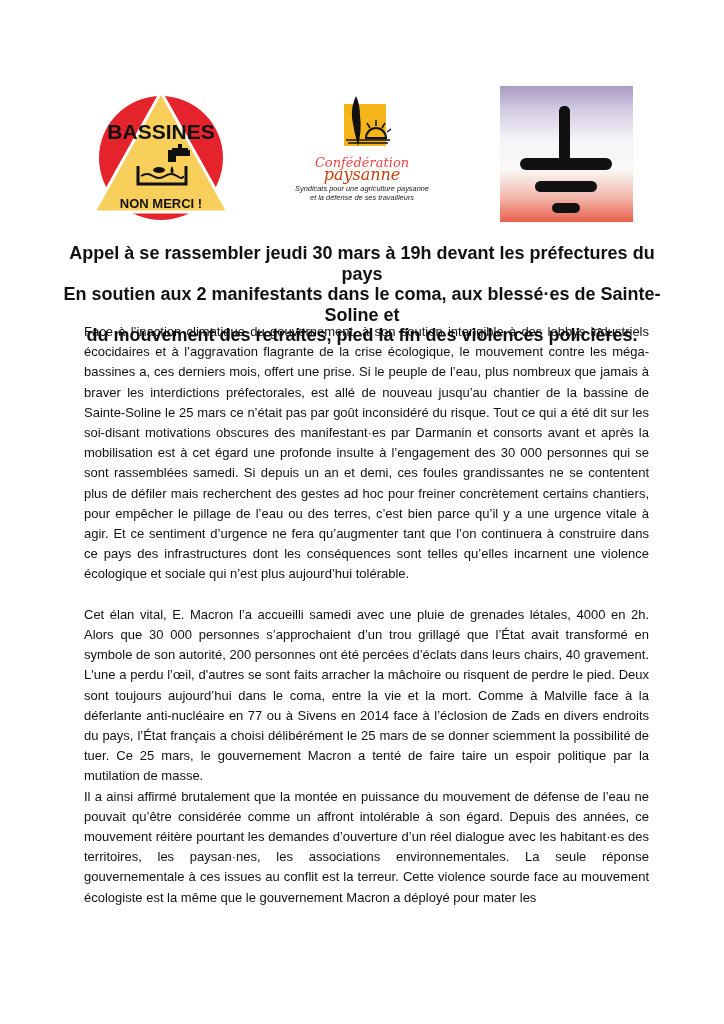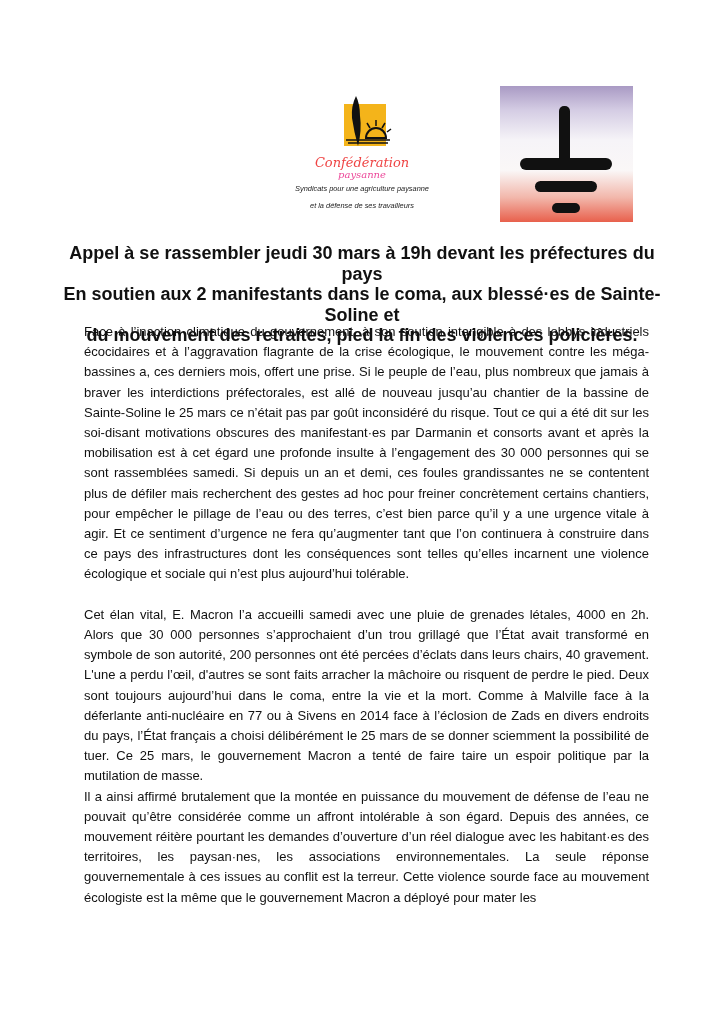--- a/index.html
+++ b/index.html
@@ -6,49 +6,66 @@
   body { width: 724px; height: 1024px; position: relative; overflow: hidden; font-family: "Liberation Sans", sans-serif; color: #111; }
   .logos { position: absolute; top: 80px; left: 0; width: 724px; height: 150px; }
   .logo { position: absolute; }
   
   .logo-bassines { left: 88px; top: 4px; width: 146px; height: 140px; }
   .logo-bassines svg { width: 100%; height: 100%; }
   
   .logo-conf { left: 282px; top: 12px; width: 160px; height: 132px; text-align: center; }
   .conf-mark { width: 60px; height: 60px; margin: 0 auto; }
   .conf-name { font-family: "DejaVu Serif", serif; font-style: italic; font-size: 13px; line-height: 13px; color: #ef4444; margin-top: 4px; }
-  .conf-name2 { font-family: "DejaVu Serif", serif; font-style: italic; font-size: 10px; line-height: 12px; color: #ec4899; }
+  .conf-name2 { font-family: "DejaVu Serif", serif; font-style: italic; font-size: 16px; line-height: 12px; color: #c2410c; }
   .conf-sub { font-size: 7.4px; line-height: 9px; color: #222; margin-top: 3px; font-style: italic; }
   
   .logo-earth { left: 500px; top: 6px; width: 133px; height: 136px; background: linear-gradient(to bottom, #a99ac4 0%, #d5cde4 18%, #f6f4f8 40%, #faf7f7 62%, #f2b7ab 82%, #e8604c 100%); }
   .logo-earth svg { width: 100%; height: 100%; }
   .title { position: absolute; top: 243px; left: 60px; width: 604px; text-align: center; font-weight: bold; font-size: 18px; line-height: 20.5px; color: #111; }
   .body-text { position: absolute; top: 322px; left: 84px; width: 565px; font-size: 13px; line-height: 20.2px; text-align: justify; color: #111; }
   .body-text p { margin: 0 0 20.2px 0; }
   .body-text p.tight { margin-bottom: 0; }
 </style>
 </head>
 <body>
 
 <div class="logos">
+  <div class="logo logo-bassines">
+    <svg viewBox="0 0 146 140">
+      <circle cx="73" cy="74" r="62" fill="#e5232d"></circle>
+      <polygon points="73,8 140,128 6,128" fill="#f7cf5a" stroke="#fff" stroke-width="3"></polygon>
+      <text x="73" y="55" text-anchor="middle" font-family="Liberation Sans, sans-serif" font-weight="bold" font-size="21" fill="#111">BASSINES</text>
+
+      <rect x="84" y="64" width="16" height="3" fill="#111"></rect>
+      <rect x="90" y="60" width="4" height="6" fill="#111"></rect>
+      <path d="M80 66 h22 v6 h-14 v6 h-8 z" fill="#111"></path>
+      <path d="M84 82 q3 5 0 8 q-3 -3 0 -8z" fill="#111"></path>
+
+      <path d="M50 82 v18 h48 v-18" fill="none" stroke="#111" stroke-width="3"></path>
+      <path d="M53 92 q6 -4 12 0 t12 0 t12 0 t6 0" fill="none" stroke="#111" stroke-width="2"></path>
+      <ellipse cx="71" cy="86" rx="6" ry="3" fill="#111"></ellipse>
+      <text x="73" y="124" text-anchor="middle" font-family="Liberation Sans, sans-serif" font-weight="bold" font-size="13" fill="#111">NON MERCI !</text>
+    </svg>
+  </div>
 
   <div class="logo logo-conf">
     <div class="conf-mark">
       <svg viewBox="0 0 60 60" width="60" height="60">
         <rect x="12" y="12" width="42" height="42" fill="#f4b41a"></rect>
         <path d="M24 4 q4 8 4 20 q2 14 -2 30 q-4 -14 -6 -28 q-1 -12 4 -22z" fill="#111"></path>
         <path d="M34 46 a10 10 0 0 1 20 0z" fill="none" stroke="#111" stroke-width="2"></path>
         <path d="M44 34 l0 -6 M38 36 l-3 -5 M50 36 l3 -5 M55 40 l4 -3" stroke="#111" stroke-width="1.5"></path>
         <path d="M14 48 h44 M16 51 h40" stroke="#111" stroke-width="1.5"></path>
       </svg>
     </div>
     <div class="conf-name">Confédération</div>
     <div class="conf-name2">paysanne</div>
     <div class="conf-sub">Syndicats pour une agriculture paysanne</div>
-    <div class="conf-sub" style="margin-top:8px">et la défense de ses travailleurs</div>
+    <div class="conf-sub" style="margin-top:0">et la défense de ses travailleurs</div>
   </div>
 
   <div class="logo logo-earth">
     <svg viewBox="0 0 133 136">
       <rect x="59" y="20" width="11" height="58" rx="5" fill="#111"></rect>
       <rect x="20" y="72" width="92" height="12" rx="6" fill="#111"></rect>
       <rect x="35" y="95" width="62" height="11" rx="5.5" fill="#111"></rect>
       <rect x="52" y="117" width="28" height="10" rx="5" fill="#111"></rect>
     </svg>
   </div>

